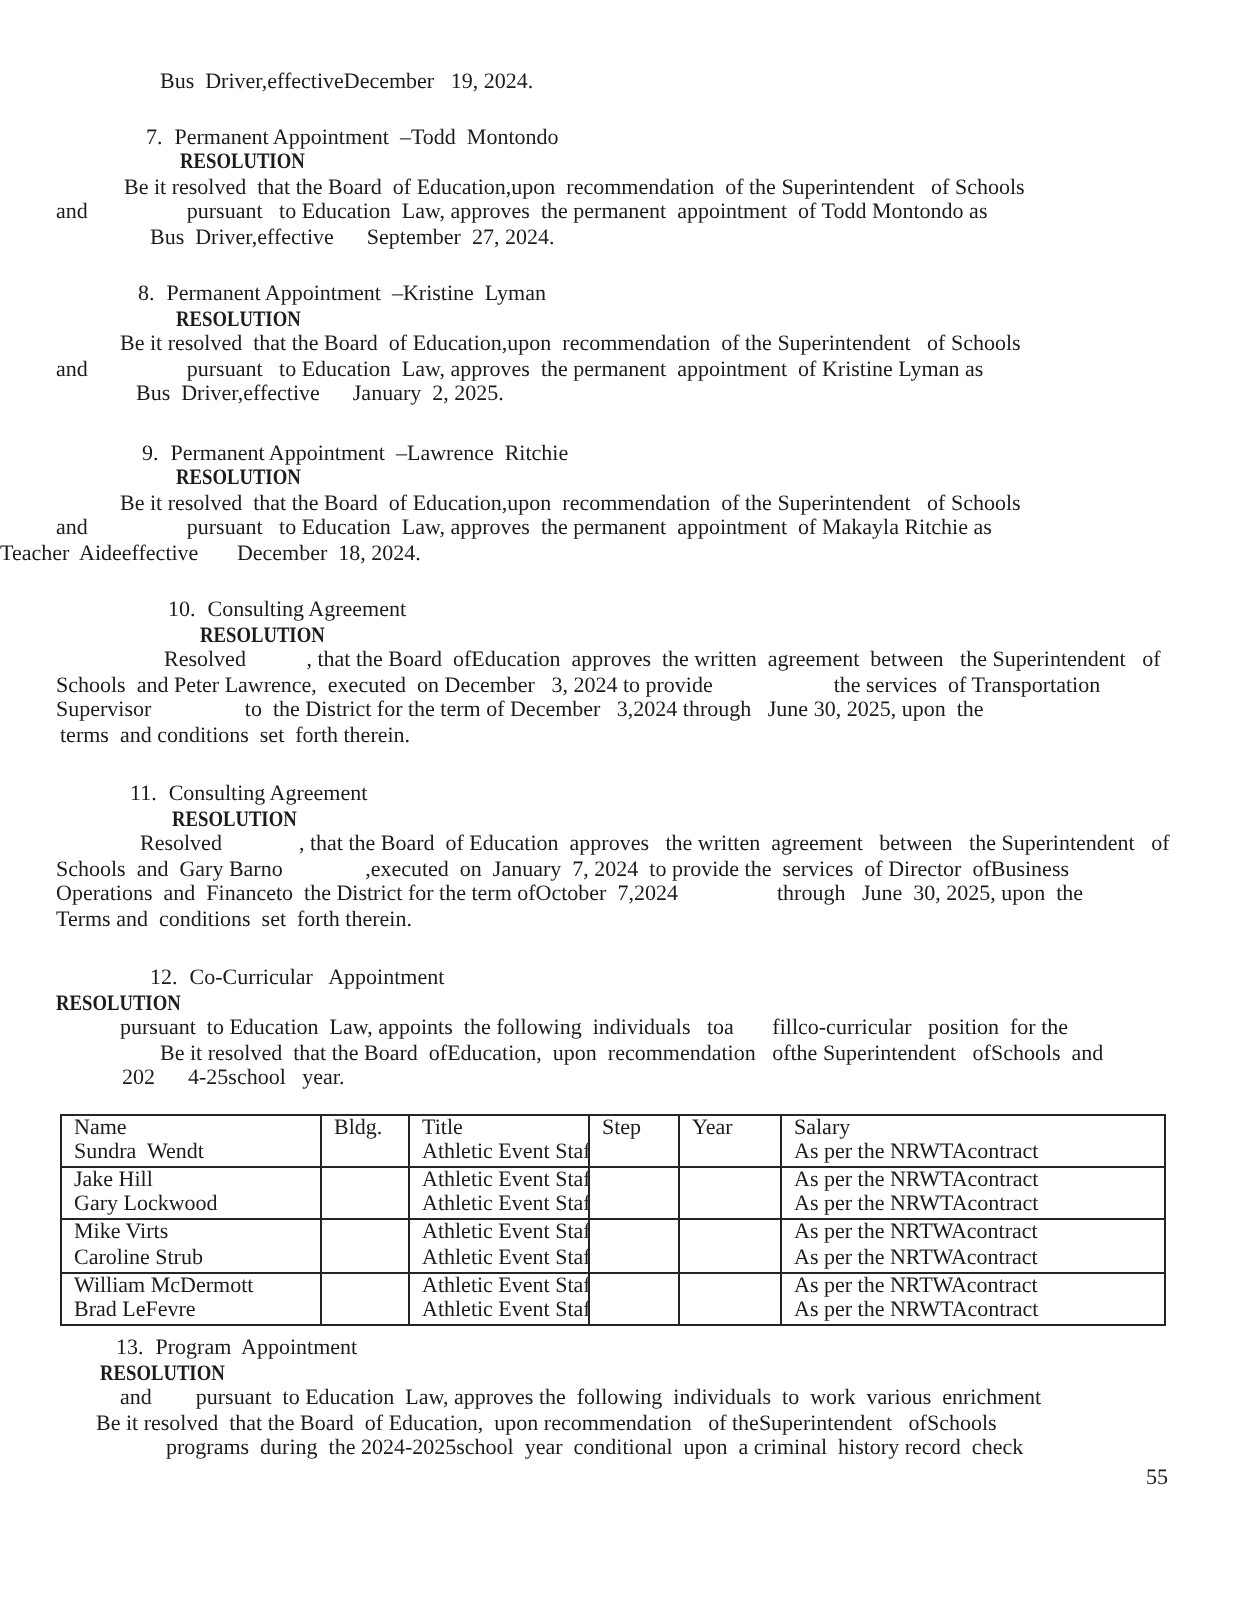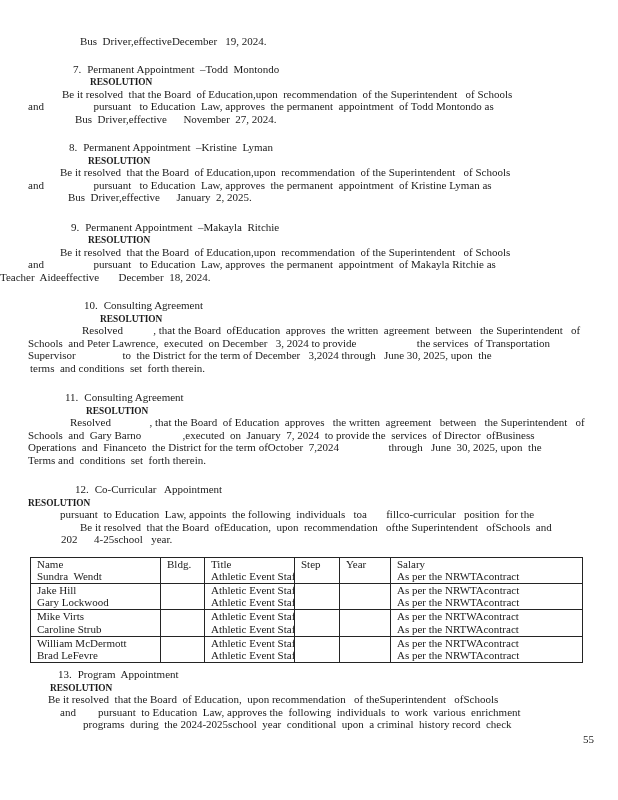--- a/index.html
+++ b/index.html
@@ -31,47 +31,47 @@
     width:552px;
     margin:11px 0 0 30px;
   }
   table.appt td {
     border:1.5px solid #242424;
     vertical-align:top;
     padding:0 2px 1px 6px;
     overflow:hidden;
   }
   .cl { white-space:pre; line-height:12.2px; }
-  .pageno { text-align:right; padding-right:24px; margin-top:2px; }
+  .pageno { text-align:right; padding-right:34px; margin-top:2px; }
 </style>
 </head>
 <body>
 
 <div class="page">
 
   <div class="line" style="margin-left:80px">Bus  Driver,effectiveDecember   19, 2024.</div>
 
   <div class="item" style="margin-top:15px">
     <div class="line" style="margin-left:73px"><span class="num">7.</span><span class="u">Permanent Appointment  –Todd  Montondo</span></div>
     <div class="line" style="margin-left:90px"><span class="res">RESOLUTION</span></div>
     <div class="line" style="margin-left:62px">Be it resolved  that the Board  of Education,upon  recommendation  of the Superintendent   of Schools</div>
     <div class="line" style="margin-left:28px">and                  pursuant   to Education  Law, approves  the permanent  appointment  of Todd Montondo as</div>
-    <div class="line" style="margin-left:75px">Bus  Driver,effective      November  27, 2024.</div>
+    <div class="line" style="margin-left:75px">Bus  Driver,effective      September  27, 2024.</div>
   </div>
 
   <div class="item mt">
     <div class="line" style="margin-left:69px"><span class="num">8.</span><span class="u">Permanent Appointment  –Kristine  Lyman</span></div>
     <div class="line" style="margin-left:88px"><span class="res">RESOLUTION</span></div>
     <div class="line" style="margin-left:60px">Be it resolved  that the Board  of Education,upon  recommendation  of the Superintendent   of Schools</div>
     <div class="line" style="margin-left:28px">and                  pursuant   to Education  Law, approves  the permanent  appointment  of Kristine Lyman as</div>
     <div class="line" style="margin-left:68px">Bus  Driver,effective      January  2, 2025.</div>
   </div>
 
   <div class="item" style="margin-top:17px">
-    <div class="line" style="margin-left:71px"><span class="num">9.</span><span>Permanent Appointment  –Makayla  Ritchie</span></div>
+    <div class="line" style="margin-left:71px"><span class="num">9.</span><span>Permanent Appointment  –Lawrence  Ritchie</span></div>
     <div class="line" style="margin-left:88px"><span class="res">RESOLUTION</span></div>
     <div class="line" style="margin-left:60px">Be it resolved  that the Board  of Education,upon  recommendation  of the Superintendent   of Schools</div>
     <div class="line" style="margin-left:28px">and                  pursuant   to Education  Law, approves  the permanent  appointment  of Makayla Ritchie as</div>
     <div class="line" style="">Teacher  Aideeffective       December  18, 2024.</div>
   </div>
 
   <div class="item mt">
     <div class="line" style="margin-left:84px"><span class="num">10.</span><span>Consulting Agreement</span></div>
     <div class="line" style="margin-left:100px"><span class="res">RESOLUTION</span></div>
     <div class="line" style="margin-left:82px"><span class="lead">Resolved</span><span>           , that the Board  ofEducation  approves  the written  agreement  between   the Superintendent   of</span></div>
@@ -180,20 +180,20 @@
         <div class="cl">As per the NRTWAcontract</div>
         <div class="cl">As per the NRWTAcontract</div>
       </td>
     </tr>
   </tbody>
     </table>
 
   <div class="item" style="margin-top:5px">
     <div class="line" style="margin-left:58px"><span class="num">13.</span><span class="u">Program  Appointment</span></div>
     <div class="line" style="margin-left:50px"><span class="res">RESOLUTION</span></div>
+    <div class="line" style="margin-left:60px">and        pursuant  to Education  Law, approves the  following  individuals  to  work  various  enrichment</div>
     <div class="line" style="margin-left:48px">Be it resolved  that the Board  of Education,  upon recommendation   of theSuperintendent   ofSchools</div>
-    <div class="line" style="margin-left:60px">and        pursuant  to Education  Law, approves the  following  individuals  to  work  various  enrichment</div>
     <div class="line" style="margin-left:83px">programs  during  the 2024-2025school  year  conditional  upon  a criminal  history record  check</div>
   </div>
 
   <div class="line pageno">55</div>
 
 </div>
 
 </body></html>

